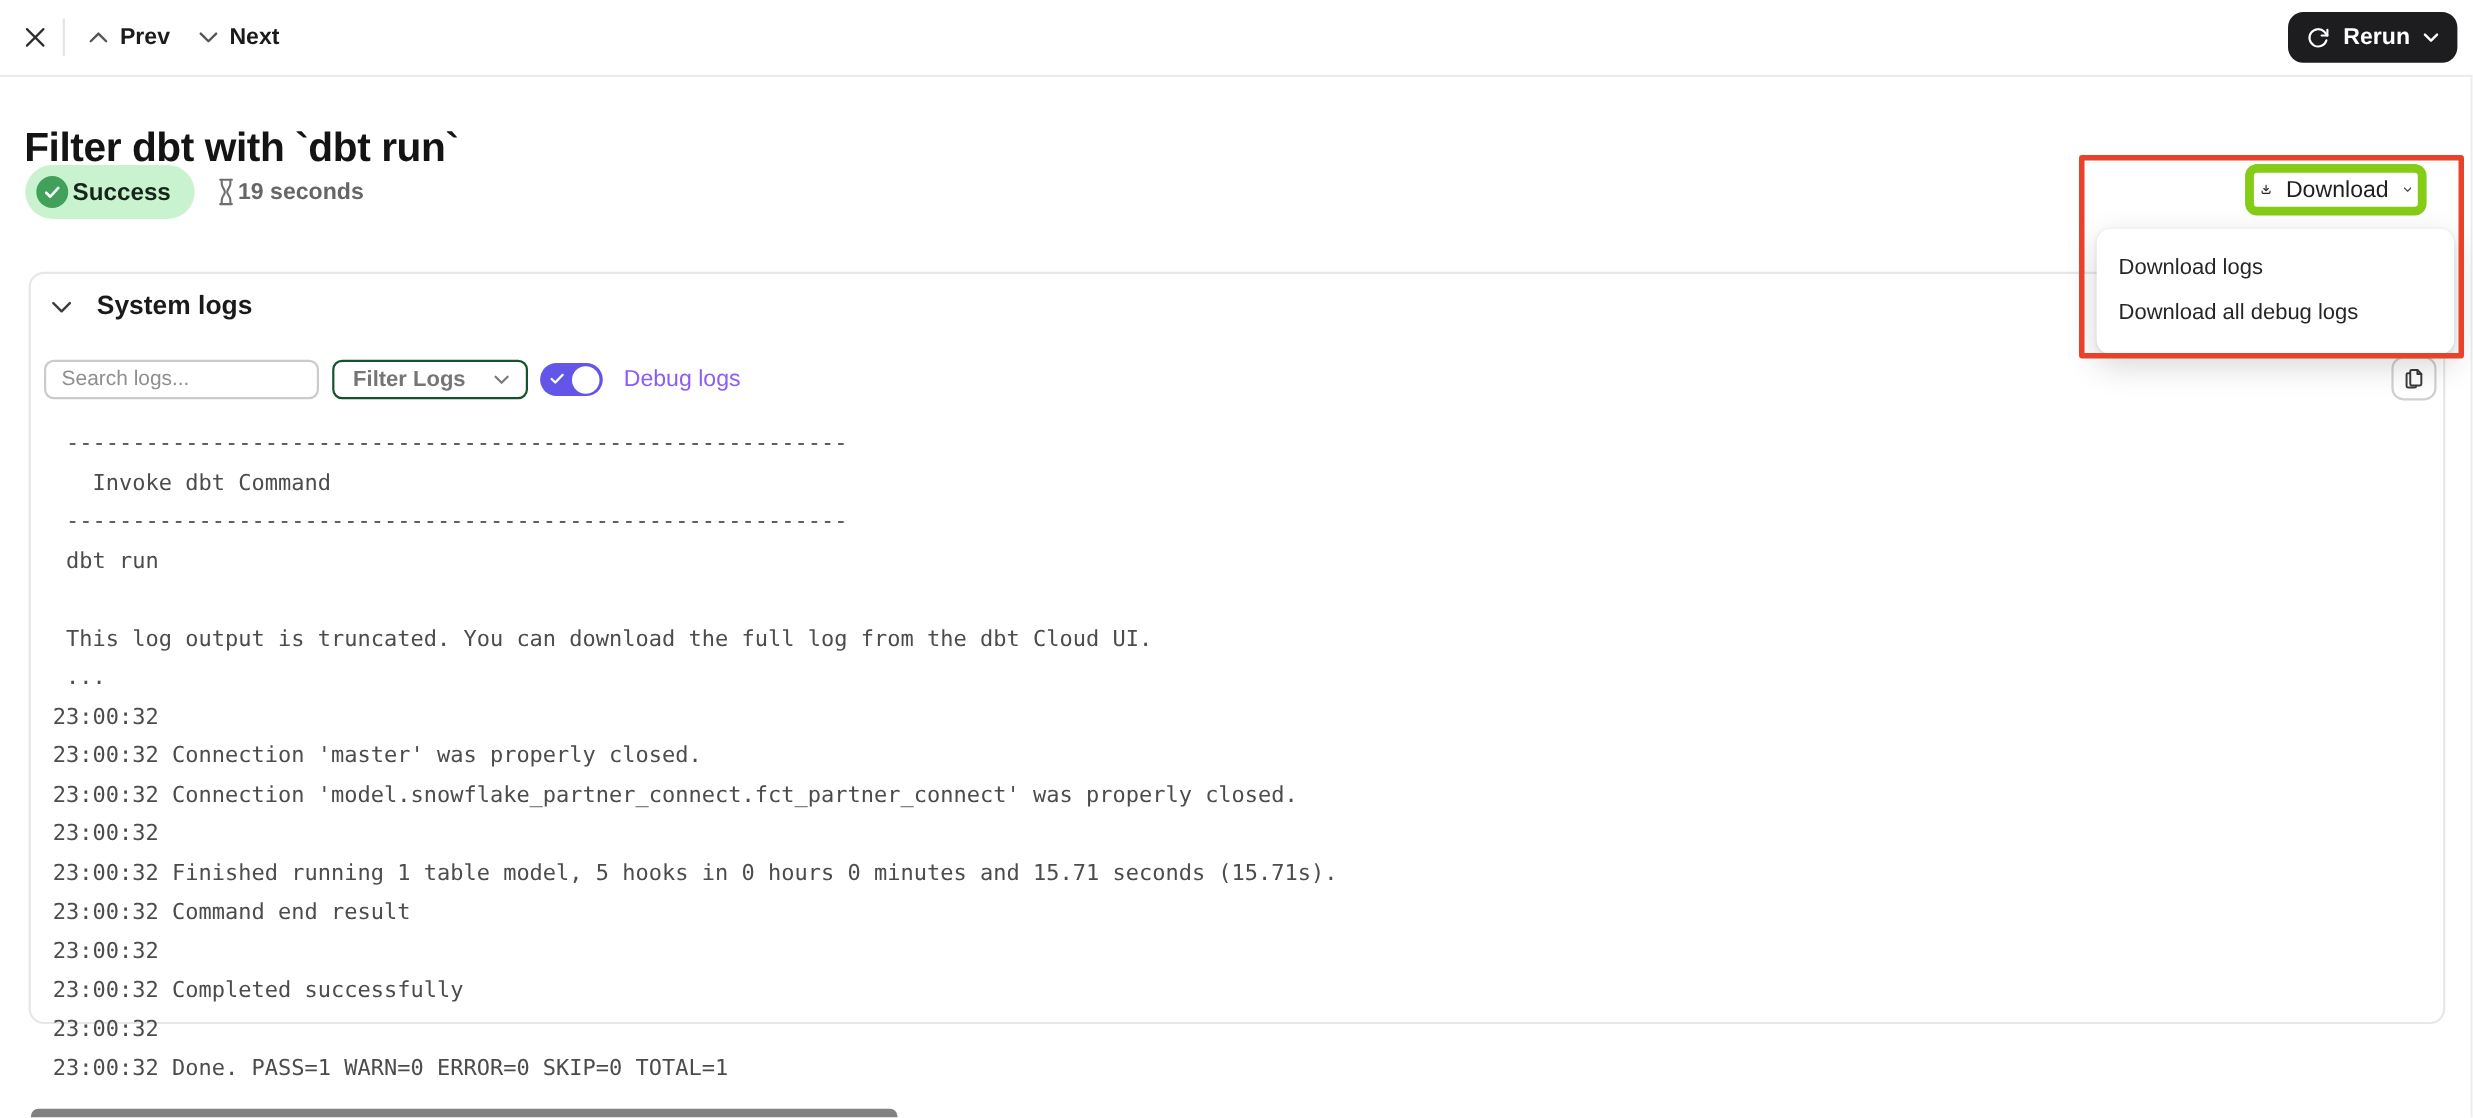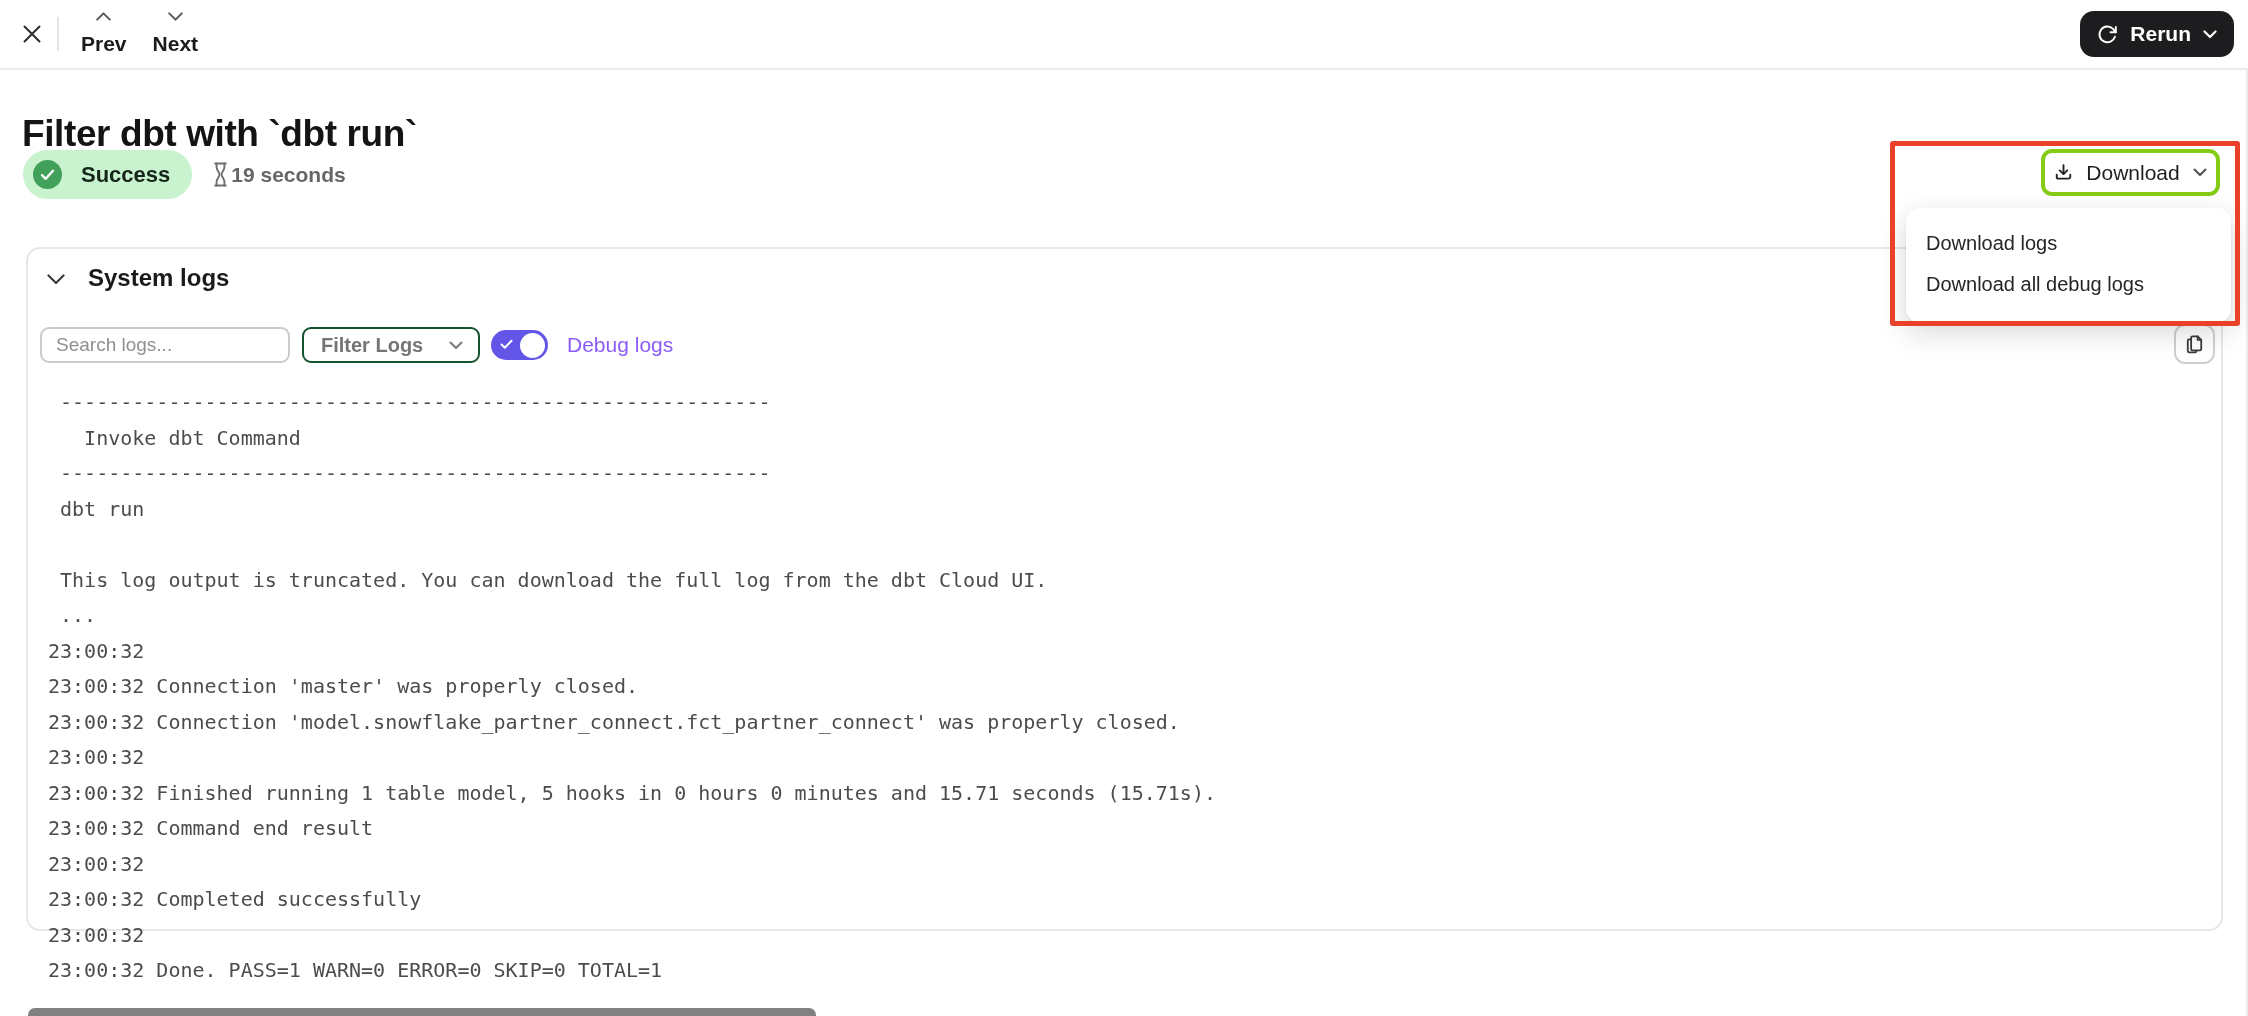--- a/index.html
+++ b/index.html
@@ -8,28 +8,28 @@
   svg{display:block;}
   button{font-family:"Liberation Sans",sans-serif;}
 
   
   .topbar{position:absolute;top:0;left:0;width:100%;height:70px;box-sizing:border-box;
     border-bottom:2px solid #ebebeb;display:flex;align-items:center;padding:0 14px 0 12px;background:#fff;}
   .iconbtn{width:40px;height:40px;display:flex;align-items:center;justify-content:center;
     background:none;border:none;cursor:pointer;padding:0;}
   .vdiv{width:2px;height:34px;background:#e4e4e4;margin:0 9px 0 5px;}
   .navbtn{display:flex;align-items:center;gap:11px;background:none;border:none;cursor:pointer;
-    font-size:21px;font-weight:600;color:#1b1b1b;height:44px;padding:0 13px;flex-direction:column;}
+    font-size:21px;font-weight:600;color:#1b1b1b;height:44px;padding:0 13px;}
   .rerun{margin-left:auto;display:flex;align-items:center;gap:12px;background:#1d1d1f;color:#fff;
     border:none;border-radius:14px;height:46px;padding:0 17px;font-size:21px;font-weight:600;cursor:pointer;}
 
   
   .title{position:absolute;left:22px;top:88px;font-size:37px;font-weight:700;color:#141414;letter-spacing:-0.4px;}
   .meta{position:absolute;left:23px;top:150px;height:49px;display:flex;align-items:center;gap:20px;}
-  .badge{display:flex;align-items:center;gap:19px;height:49px;border-radius:25px;background:#c9f2cf;
+  .badge{display:flex;align-items:center;gap:4px;height:49px;border-radius:25px;background:#c9f2cf;
     padding:0 22px 0 10px;font-size:22px;font-weight:600;color:#16251a;}
   .badge-c{width:29px;height:29px;border-radius:50%;background:#41a05a;display:flex;align-items:center;justify-content:center;}
   .duration{display:flex;align-items:center;gap:2px;color:#666;font-size:21px;font-weight:bold;}
 
   
   .card{position:absolute;left:26px;top:247px;width:2197px;height:684px;box-sizing:border-box;
     border:2px solid #e7e7e7;border-radius:14px;background:#fff;}
   .card-chevron{position:absolute;left:19px;top:25px;cursor:pointer;}
   .card-title{position:absolute;left:60px;top:15px;font-size:24px;font-weight:700;color:#1a1a1a;}
   .search{position:absolute;left:12px;top:78px;width:250px;height:36px;box-sizing:border-box;
@@ -47,22 +47,22 @@
     font-size:21px;font-weight:500;color:#8b5cf6;}
   .copybtn{position:absolute;left:2146px;top:75px;width:41px;height:40px;box-sizing:border-box;
     border:2px solid #d0d0d0;border-radius:11px;background:#fff;display:flex;align-items:center;justify-content:center;cursor:pointer;}
   .loglines{position:absolute;left:20px;top:136px;font-family:"DejaVu Sans Mono",monospace;
     font-size:20px;line-height:35.5px;color:#4c4c4c;white-space:pre;}
   .log-line{min-height:35.5px;}
 
   
   .hl-rect{position:absolute;left:1890px;top:141px;width:350px;height:185px;box-sizing:border-box;
     border:5px solid #e8432a;border-radius:3px;z-index:40;pointer-events:none;}
-  .dl-btn{position:absolute;left:2041px;top:149px;width:179px;height:47px;box-sizing:border-box;
-    border:4px solid #84cc16;border-radius:11px;background:#fff;display:flex;align-items:center;
+  .dl-btn{position:absolute;left:2041px;top:149px;width:165px;height:47px;box-sizing:border-box;
+    border:8px solid #84cc16;border-radius:11px;background:#fff;display:flex;align-items:center;
     justify-content:center;gap:13px;font-size:21px;font-weight:500;color:#1f1f1f;z-index:30;cursor:pointer;}
   .dl-menu{position:absolute;left:1906px;top:208px;width:325px;box-sizing:border-box;padding:15px 0 17px;
     background:#fff;border-radius:13px;z-index:30;
     box-shadow:0 1px 3px rgba(0,0,0,0.08),0 10px 30px rgba(0,0,0,0.16);}
   .dl-item{padding:8px 20px;font-size:20px;color:#262626;line-height:25px;cursor:pointer;}
 
   
   .hthumb{position:absolute;left:28px;top:1008px;width:788px;height:14px;border-radius:7px;background:#818181;z-index:45;}
   .right-edge{position:absolute;right:0;top:70px;bottom:0;width:2px;background:#ededed;}
 </style>

